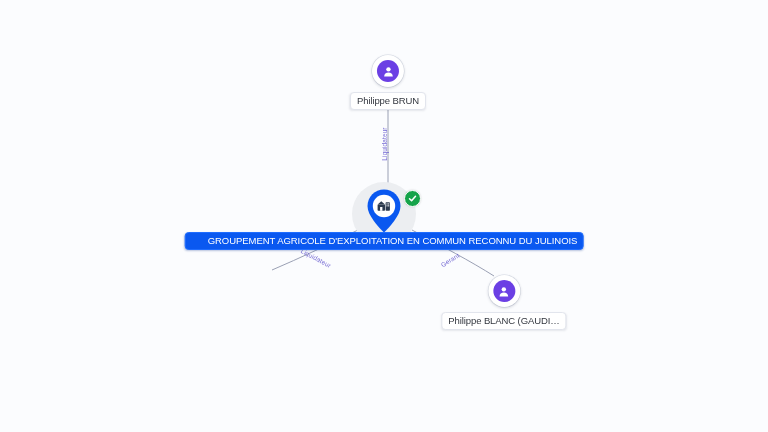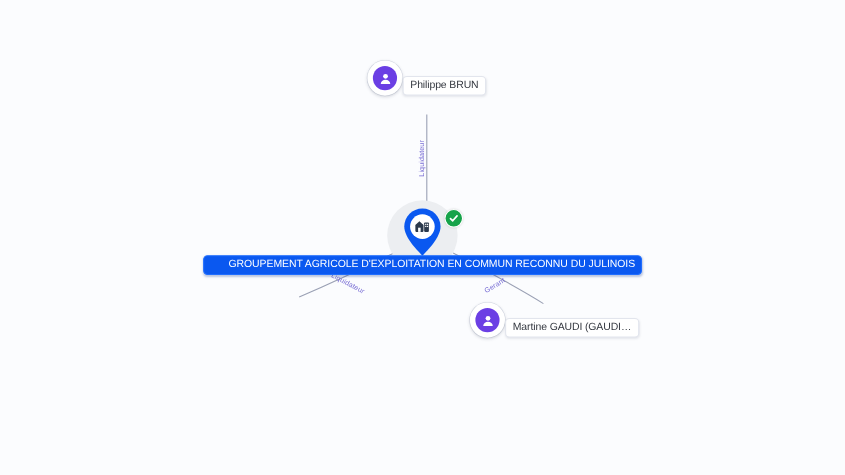--- a/index.html
+++ b/index.html
@@ -24,22 +24,22 @@
     position: absolute;
     left: 0; top: 0;
     width: 768px; height: 432px;
     pointer-events: none;
   }
 
   
   .node {
     position: absolute;
     display: flex;
-    flex-direction: row;
-    align-items: flex-end;
+    flex-direction: column;
+    align-items: center;
   }
   .avatar-ring {
     width: 32px;
     height: 32px;
     border-radius: 50%;
     background: #ffffff;
     box-shadow: 0 1px 3px rgba(35,45,75,0.22), 0 0 0 0.5px rgba(190,196,214,0.55);
     display: flex;
     align-items: center;
     justify-content: center;
@@ -202,16 +202,16 @@
 
   <div class="node" style="left:504px; top:275px; transform: translateX(-50%);">
     <div class="avatar-ring">
       <div class="avatar-disc">
         <svg width="13" height="13" viewBox="0 0 24 24" fill="#ffffff">
           <circle cx="12" cy="8" r="4"></circle>
           <path d="M4 21c0-4.2 3.6-7 8-7s8 2.8 8 7z"></path>
         </svg>
       </div>
     </div>
-    <div class="node-label">Martine GAUDI (GAUDI…</div>
+    <div class="node-label">Philippe BLANC (GAUDI…</div>
   </div>
 
 </div>
 
 </body></html>

